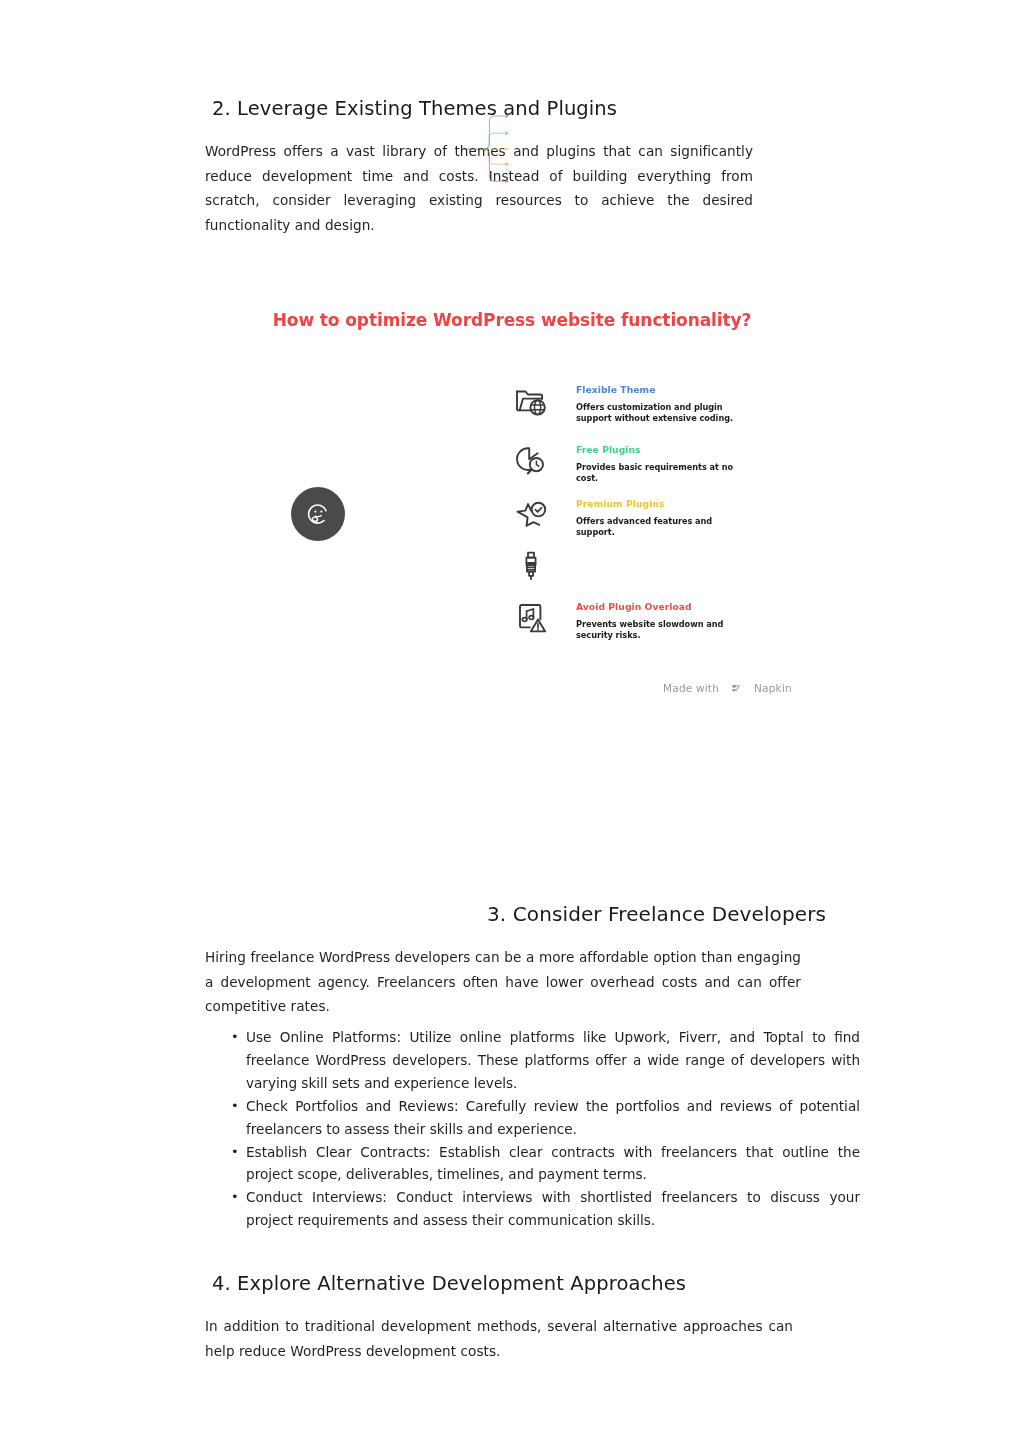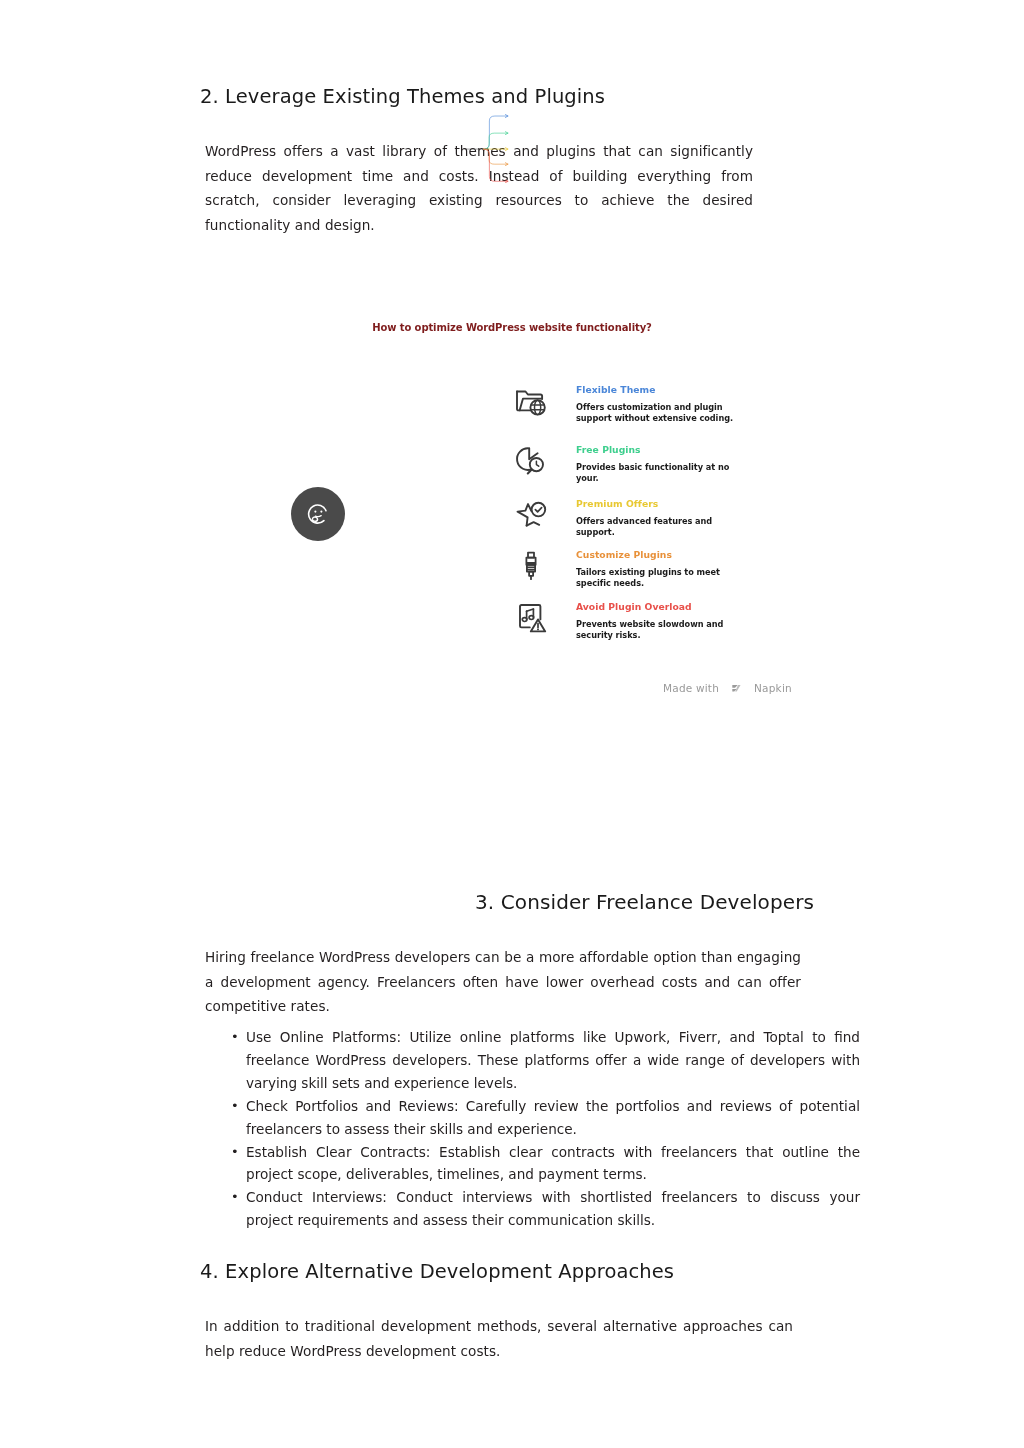--- a/index.html
+++ b/index.html
@@ -26,21 +26,21 @@
     top: 0;
     width: 614px;
   }
 
   h2.section-heading {
     font-family: "DejaVu Sans", sans-serif;
     font-weight: 400;
     font-size: 19.5px;
     line-height: 1.25;
     color: #1a1a1a;
-    margin: 0;
+    margin: 12px;
     letter-spacing: 0.1px;
   }
 
   p.body-text {
     font-size: 13.6px;
     line-height: 24.5px;
     color: #231f20;
     margin: 5px;
     text-align: justify;
     text-justify: inter-word;
@@ -75,27 +75,27 @@
   
   .diagram {
     position: absolute;
     left: 0;
     width: 1024px;
     height: 420px;
   }
   .diagram-title {
     position: absolute;
     left: 0;
-    top: 12px;
+    top: 0;
     width: 1024px;
     text-align: center;
     font-family: "DejaVu Sans", sans-serif;
     font-weight: bold;
-    font-size: 10px;
-    color: #7f1d1d;
+    font-size: 17px;
+    color: #ef4444;
     letter-spacing: -0.1px;
   }
   .diagram-canvas {
     position: absolute;
     left: 0;
     top: 0;
     width: 1024px;
     height: 420px;
   }
   .node-hub {
@@ -248,50 +248,46 @@
   <div class="branch" style="left:514px; top:443px; width:230px;">
     <svg class="branch-icon" viewBox="0 0 34 34">
       <path d="M15.2,4.4 a10.8,10.8 0 1 0 3.4,20.4" fill="none" stroke="#3a3a3a" stroke-width="1.9" stroke-linecap="round"></path>
       <path d="M15.2,4.4 L15.2,15.2 L23.6,9.2" fill="none" stroke="#3a3a3a" stroke-width="1.9" stroke-linejoin="round" stroke-linecap="round"></path>
       <circle cx="22.4" cy="20.6" r="6.6" fill="#ffffff" stroke="#3a3a3a" stroke-width="1.9"></circle>
       <path d="M22.4,17.2 v3.4 l2.3,1.6" fill="none" stroke="#3a3a3a" stroke-width="1.5" stroke-linecap="round" stroke-linejoin="round"></path>
       <path d="M17.7,25.4 L13.8,29.4" fill="none" stroke="#3a3a3a" stroke-width="2.1" stroke-linecap="round"></path>
     </svg>
     <div class="branch-text">
       <div class="branch-label" style="color:#3ecf8e;">Free Plugins</div>
-      <div class="branch-desc" style="width:170px;">Provides basic functionality at no your.</div>
+      <div class="branch-desc" style="width:170px;">Provides basic requirements at no cost.</div>
     </div>
   </div>
 
   <div class="branch" style="left:514px; top:497px; width:230px;">
     <svg class="branch-icon" viewBox="0 0 34 34">
       <path d="M14,6.2 L17.4,13 L19.8,13.6 M12.6,27.6 L13.6,19.4 L3.6,13.6 L11.4,12.6 L14,6.2" fill="none" stroke="#3a3a3a" stroke-width="1.9" stroke-linejoin="round" stroke-linecap="round"></path>
       <path d="M12.6,27.6 L19.6,24.2 L25.2,26.8" fill="none" stroke="#3a3a3a" stroke-width="1.9" stroke-linejoin="round" stroke-linecap="round"></path>
       <circle cx="24.4" cy="11.6" r="6.8" fill="#ffffff" stroke="#3a3a3a" stroke-width="1.9"></circle>
       <path d="M21.4,11.6 l2.2,2.2 l4,-4.2" fill="none" stroke="#3a3a3a" stroke-width="1.7" stroke-linecap="round" stroke-linejoin="round"></path>
     </svg>
     <div class="branch-text">
-      <div class="branch-label" style="color:#e8c832;">Premium Offers</div>
+      <div class="branch-label" style="color:#e8c832;">Premium Plugins</div>
       <div class="branch-desc" style="width:175px;">Offers advanced features and support.</div>
     </div>
   </div>
 
   <div class="branch" style="left:514px; top:548px; width:230px;">
     <svg class="branch-icon" viewBox="0 0 34 34">
       <path d="M14,3.6 h6 v5 h-6 z" fill="none" stroke="#3a3a3a" stroke-width="1.8" stroke-linejoin="round"></path>
       <path d="M12.4,8.6 h9.2 v7.2 h-9.2 z" fill="none" stroke="#3a3a3a" stroke-width="1.8" stroke-linejoin="round"></path>
       <path d="M13.4,16 h7.2 M13.4,18.3 h7.2 M13.4,20.6 h7.2" fill="none" stroke="#3a3a3a" stroke-width="1.6" stroke-linecap="round"></path>
       <path d="M12.9,14 h8.2 v8.6 h-8.2 z" fill="none" stroke="#3a3a3a" stroke-width="1.8" stroke-linejoin="round"></path>
       <path d="M15.1,22.6 h4 v4.2 h-4 z" fill="none" stroke="#3a3a3a" stroke-width="1.8" stroke-linejoin="round"></path>
       <path d="M17,26.8 v3.4" fill="none" stroke="#3a3a3a" stroke-width="1.8" stroke-linecap="round"></path>
     </svg>
-    <div class="branch-text">
-      <div class="branch-label" style="color:#e8913a;">Customize Plugins</div>
-      <div class="branch-desc" style="width:165px;">Tailors existing plugins to meet specific needs.</div>
-    </div>
   </div>
 
   <div class="branch" style="left:514px; top:600px; width:230px;">
     <svg class="branch-icon" viewBox="0 0 34 34">
       <path d="M26.4,18.4 v-13 a1.4,1.4 0 0 0 -1.4,-1.4 h-17.6 a1.4,1.4 0 0 0 -1.4,1.4 v19.6 a1.4,1.4 0 0 0 1.4,1.4 h8.4" fill="none" stroke="#3a3a3a" stroke-width="1.9" stroke-linejoin="round" stroke-linecap="round"></path>
       <path d="M19.4,8 v8.2" fill="none" stroke="#3a3a3a" stroke-width="1.7" stroke-linecap="round"></path>
       <path d="M12.6,10.2 v8" fill="none" stroke="#3a3a3a" stroke-width="1.7" stroke-linecap="round"></path>
       <path d="M12.6,10.2 L19.4,8" fill="none" stroke="#3a3a3a" stroke-width="1.7" stroke-linecap="round"></path>
       <ellipse cx="10.6" cy="18.6" rx="2.3" ry="1.9" fill="none" stroke="#3a3a3a" stroke-width="1.7"></ellipse>
       <ellipse cx="17.4" cy="16.6" rx="2.3" ry="1.9" fill="none" stroke="#3a3a3a" stroke-width="1.7"></ellipse>

